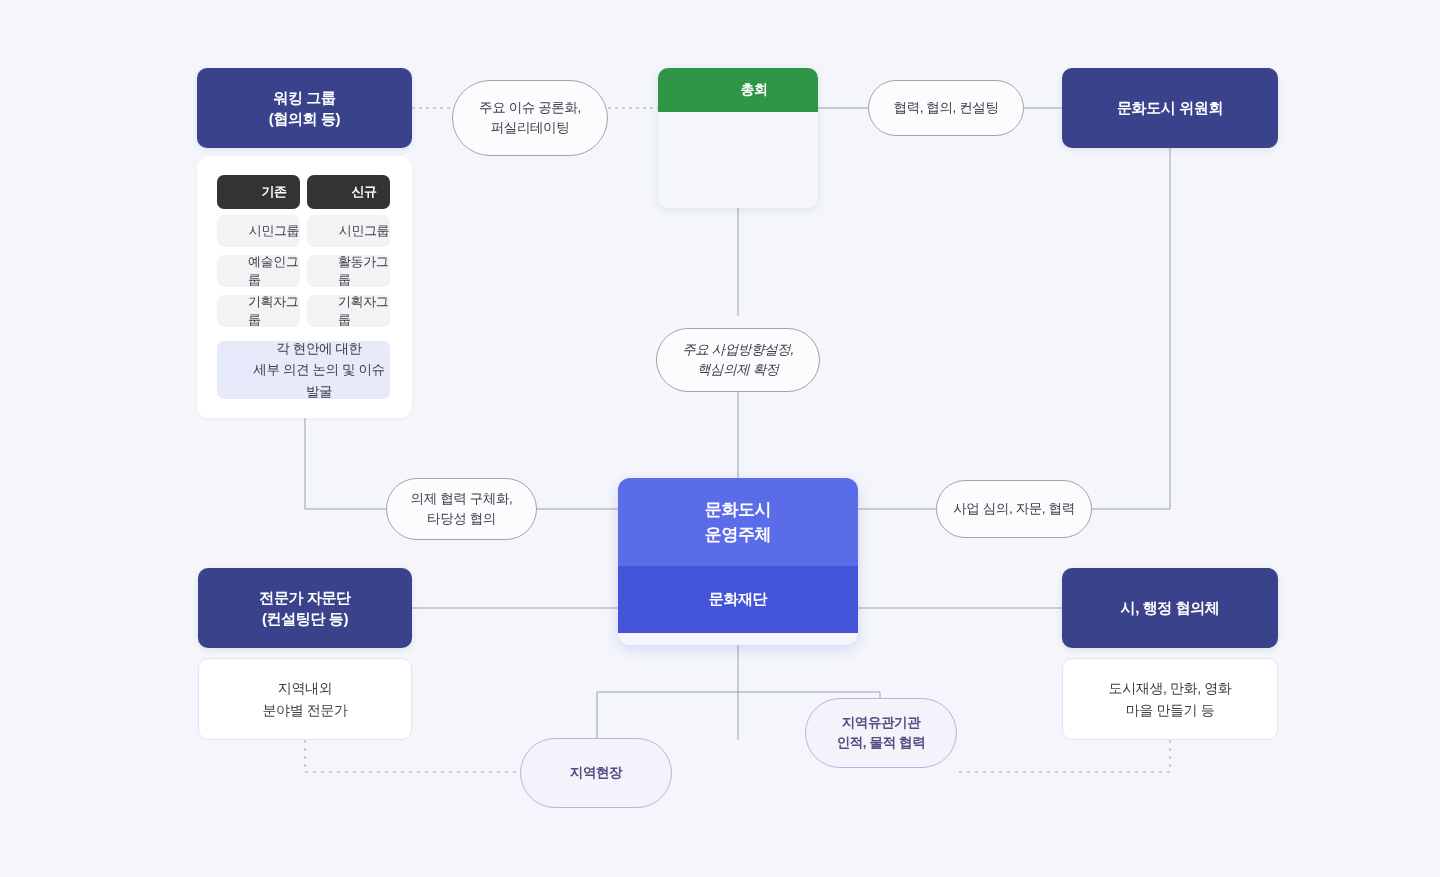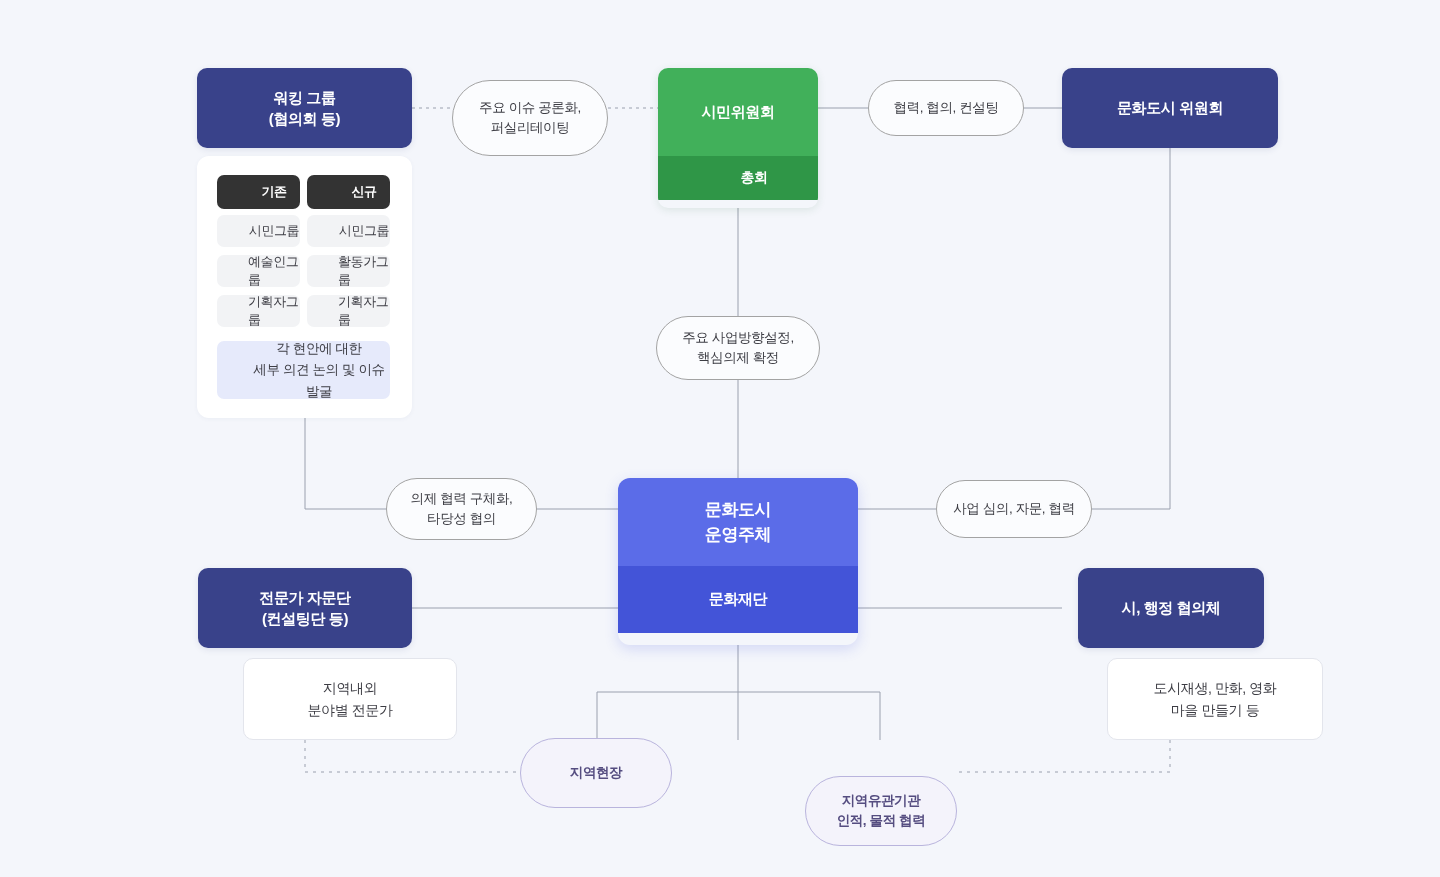--- a/index.html
+++ b/index.html
@@ -51,21 +51,21 @@
   
   .ppill { position:absolute; background:#f4f3fb; border:1px solid #b9b4dd;
            border-radius:999px; display:flex; align-items:center; justify-content:center;
            text-align:center; color:#554d80; font-size:13.5px; font-weight:700;
            line-height:1.45; letter-spacing:-.4px; }
 
   
   .subcard { position:absolute; background:#ffffff; border:1px solid #e3e5ec;
              border-radius:10px; display:flex; align-items:center; justify-content:center;
              text-align:center; color:#3d3d44; font-size:14px; line-height:1.6;
-             letter-spacing:-.4px;margin-left:45px; }
+             letter-spacing:-.4px; }
 
   
   #wg-panel { position:absolute; background:#ffffff; border-radius:12px;
               box-shadow: 0 1px 4px rgba(60,70,120,.05); }
   .chip { position:absolute; border-radius:7px; display:flex; align-items:center;
           justify-content:center; font-size:13px; letter-spacing:-.4px;padding-left:31px; }
   .chip.dark { background:#333333; color:#ffffff; font-weight:700; }
   .chip.gray { background:#f2f3f5; color:#3d3d44; }
   .chip.lav  { background:#e6eafb; color:#3d3d44; line-height:1.6; text-align:center;
                font-size:13.5px; }
@@ -140,33 +140,32 @@
       <div>세부 의견 논의 및 이슈 발굴</div>
     </div>
   </div>
 
   <div class="pill white" style="left:452px; top:80px; width:156px; height:76px; flex-direction:column;">
     <div>주요 이슈 공론화,</div>
     <div>퍼실리테이팅</div>
   </div>
 
   <div class="green-card" style="left:658px; top:68px; width:160px; height:140px;">
-    <div class="green-top" style="height:88px;">시민위원회</div>
     <div class="green-bot" style="height:44px;padding-left:32px;">총회</div>
   </div>
 
   <div class="pill white" style="left:868px; top:80px; width:156px; height:56px;">
     <div>협력, 협의, 컨설팅</div>
   </div>
 
   <div class="node navy" style="left:1062px; top:68px; width:216px; height:80px;">
     <div>문화도시 위원회</div>
   </div>
 
-  <div class="pill white" style="left:656px; top:316px; width:164px; height:64px; flex-direction:column;">
+  <div class="pill white" style="left:656px; top:328px; width:164px; height:64px; flex-direction:column;font-style:italic;">
     <div>주요 사업방향설정,</div>
     <div>핵심의제 확정</div>
   </div>
 
   <div class="pill white" style="left:386px; top:478px; width:151px; height:62px; flex-direction:column;">
     <div>의제 협력 구체화,</div>
     <div>타당성 협의</div>
   </div>
 
   <div class="blue-card" style="left:618px; top:478px; width:240px; height:167px;">
@@ -186,30 +185,30 @@
       <div>전문가 자문단</div>
       <div>(컨설팅단 등)</div>
     </div>
   </div>
 
   <div class="subcard" style="left:198px; top:658px; width:214px; height:82px; flex-direction:column;">
     <div>지역내외</div>
     <div>분야별 전문가</div>
   </div>
 
-  <div class="node navy" style="left:1062px; top:568px; width:186px; height:80px;margin-left:16px;">
+  <div class="node navy" style="left:1062px; top:568px; width:216px; height:80px;">
     <div>시, 행정 협의체</div>
   </div>
 
   <div class="subcard" style="left:1062px; top:658px; width:216px; height:82px; flex-direction:column;">
     <div>도시재생, 만화, 영화</div>
     <div>마을 만들기 등</div>
   </div>
 
   <div class="ppill" style="left:520px; top:738px; width:152px; height:70px; z-index:3;">
     <div>지역현장</div>
   </div>
-  <div class="ppill" style="left:805px; top:776px; width:152px; height:70px; z-index:1; flex-direction:column;">
+  <div class="ppill" style="left:805px; top:698px; width:152px; height:70px; z-index:1; flex-direction:column;">
     <div>지역유관기관</div>
     <div>인적, 물적 협력</div>
   </div>
 
 </div>
 
 </body></html>

